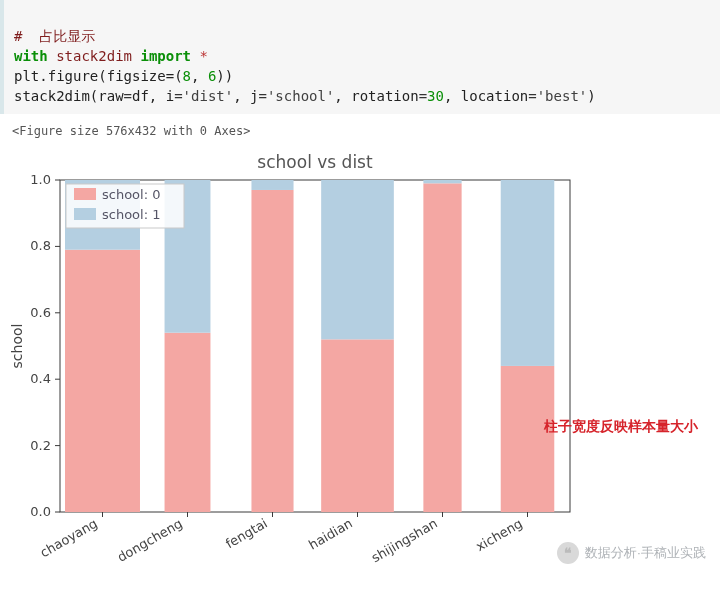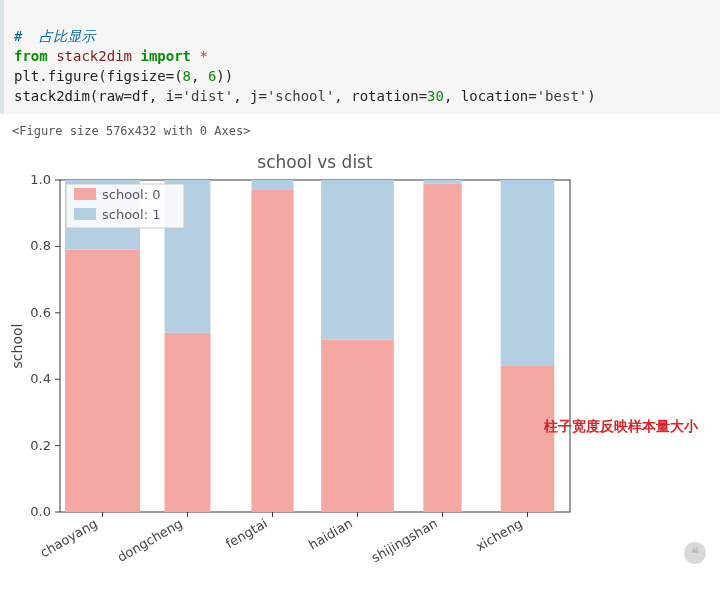--- a/index.html
+++ b/index.html
@@ -16,21 +16,21 @@
   .code-block {
     background: #f6f6f6;
     border-left: 4px solid #d9e7ea;
     padding: 6px 10px 8px 10px;
     font-family: Consolas, "DejaVu Sans Mono", Menlo, monospace;
     font-size: 14px;
     line-height: 20px;
     color: #333;
     white-space: pre;
   }
-  .c-comment { color:#0369a1; font-style: italic; }
+  .c-comment { color:#7f1d1d; }
   .c-key     { color:#0a8f08; font-weight: 600; }
   .c-star    { color:#b33; }
   .c-func    { color:#222; }
   .c-paren   { color:#222; }
   .c-num     { color:#0a8f08; }
   .c-str     { color:#404040; }
   .c-kw      { color:#7f1d1d; }
   .repr {
     font-family: Consolas, "DejaVu Sans Mono", Menlo, monospace;
     font-size: 12px;
@@ -68,21 +68,21 @@
     background: #d9d9d9; display:inline-flex;
     align-items:center; justify-content:center;
     color:#bbb; font-size:14px; font-weight:700;
   }
 </style>
 </head>
 <body>
 
 <div class="code-block">
 <span class="c-comment">#  占比显示</span>
-<span class="c-key">from</span> <span class="c-kw">stack2dim</span> <span class="c-key">import</span> <span class="c-star">*</span>
+<span class="c-key">with</span> <span class="c-kw">stack2dim</span> <span class="c-key">import</span> <span class="c-star">*</span>
 <span class="c-func">plt.figure(figsize</span><span class="c-paren">=(</span><span class="c-num">8</span><span class="c-paren">,</span> <span class="c-num">6</span><span class="c-paren">))</span>
 <span class="c-func">stack2dim(raw</span><span>=</span><span class="c-func">df, i</span><span>=</span><span class="c-str">'dist'</span><span class="c-func">, j</span><span>=</span><span class="c-str">'school'</span><span class="c-func">, rotation</span><span>=</span><span class="c-num">30</span><span class="c-func">, location</span><span>=</span><span class="c-str">'best'</span><span class="c-paren">)</span>
 </div>
 
 <div class="repr">&lt;Figure size 576x432 with 0 Axes&gt;</div>
 
 <div class="chart-wrap">
   <svg class="chart" id="chart-svg" width="720" height="430">
       <rect x="60" y="38" width="510" height="332" stroke="#3a3a3a" stroke-width="1" fill="none"></rect>
       <line x1="55" x2="60" y1="370" y2="370" stroke="#3a3a3a" stroke-width="1"></line>
@@ -125,14 +125,15 @@
       <text x="523.5" y="384" text-anchor="end" font-size="13" fill="#444" transform="rotate(-30 523.5 384)">xicheng</text>
       <rect x="66" y="42" width="118" height="44" fill="#ffffff" fill-opacity="0.85" stroke="#c9c9c9" stroke-width="1"></rect>
       <rect x="74" y="46" width="22" height="12" fill="#f4a7a3"></rect>
       <text x="102" y="57" font-size="13" fill="#556">school: 0</text>
       <rect x="74" y="66" width="22" height="12" fill="#b4cfe1"></rect>
       <text x="102" y="77" font-size="13" fill="#556">school: 1</text>
     </svg>
   <div class="annotation">柱子宽度反映样本量大小</div>
   <div class="watermark">
     <span class="wm-glyph">❝</span>
+    <span>数据分析·手稿业实践</span>
   </div>
 </div>
 
 </body></html>

